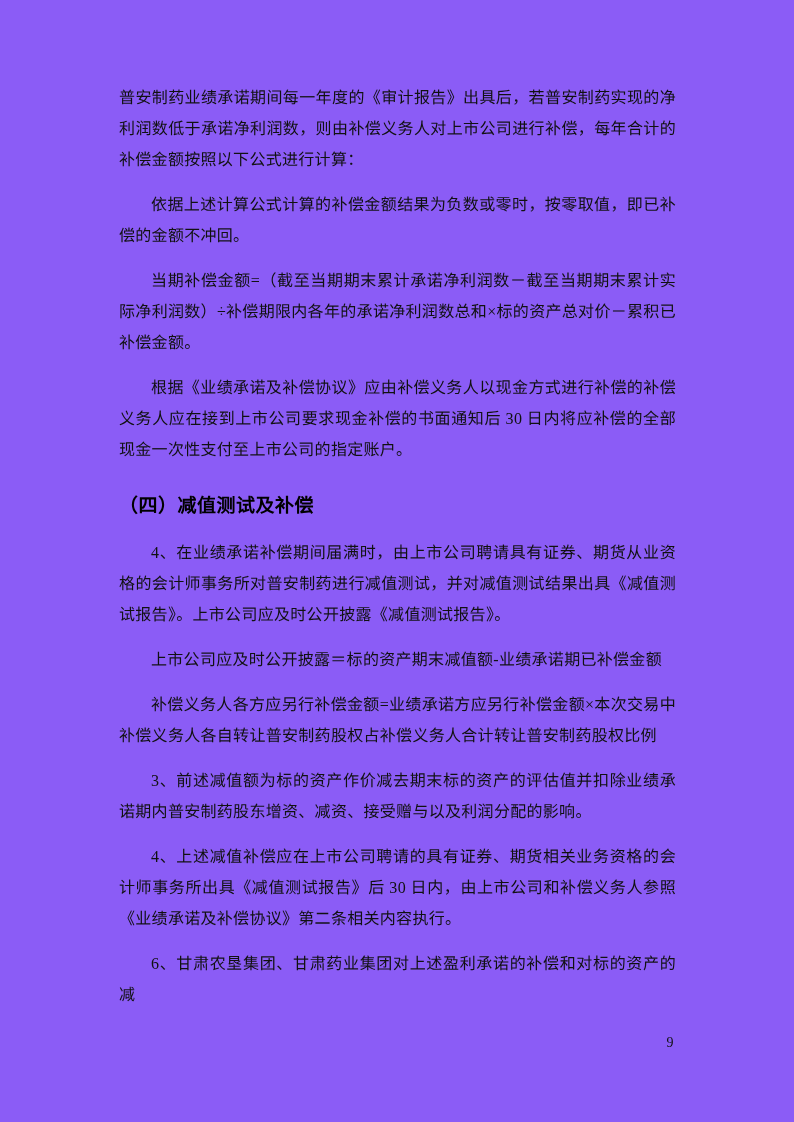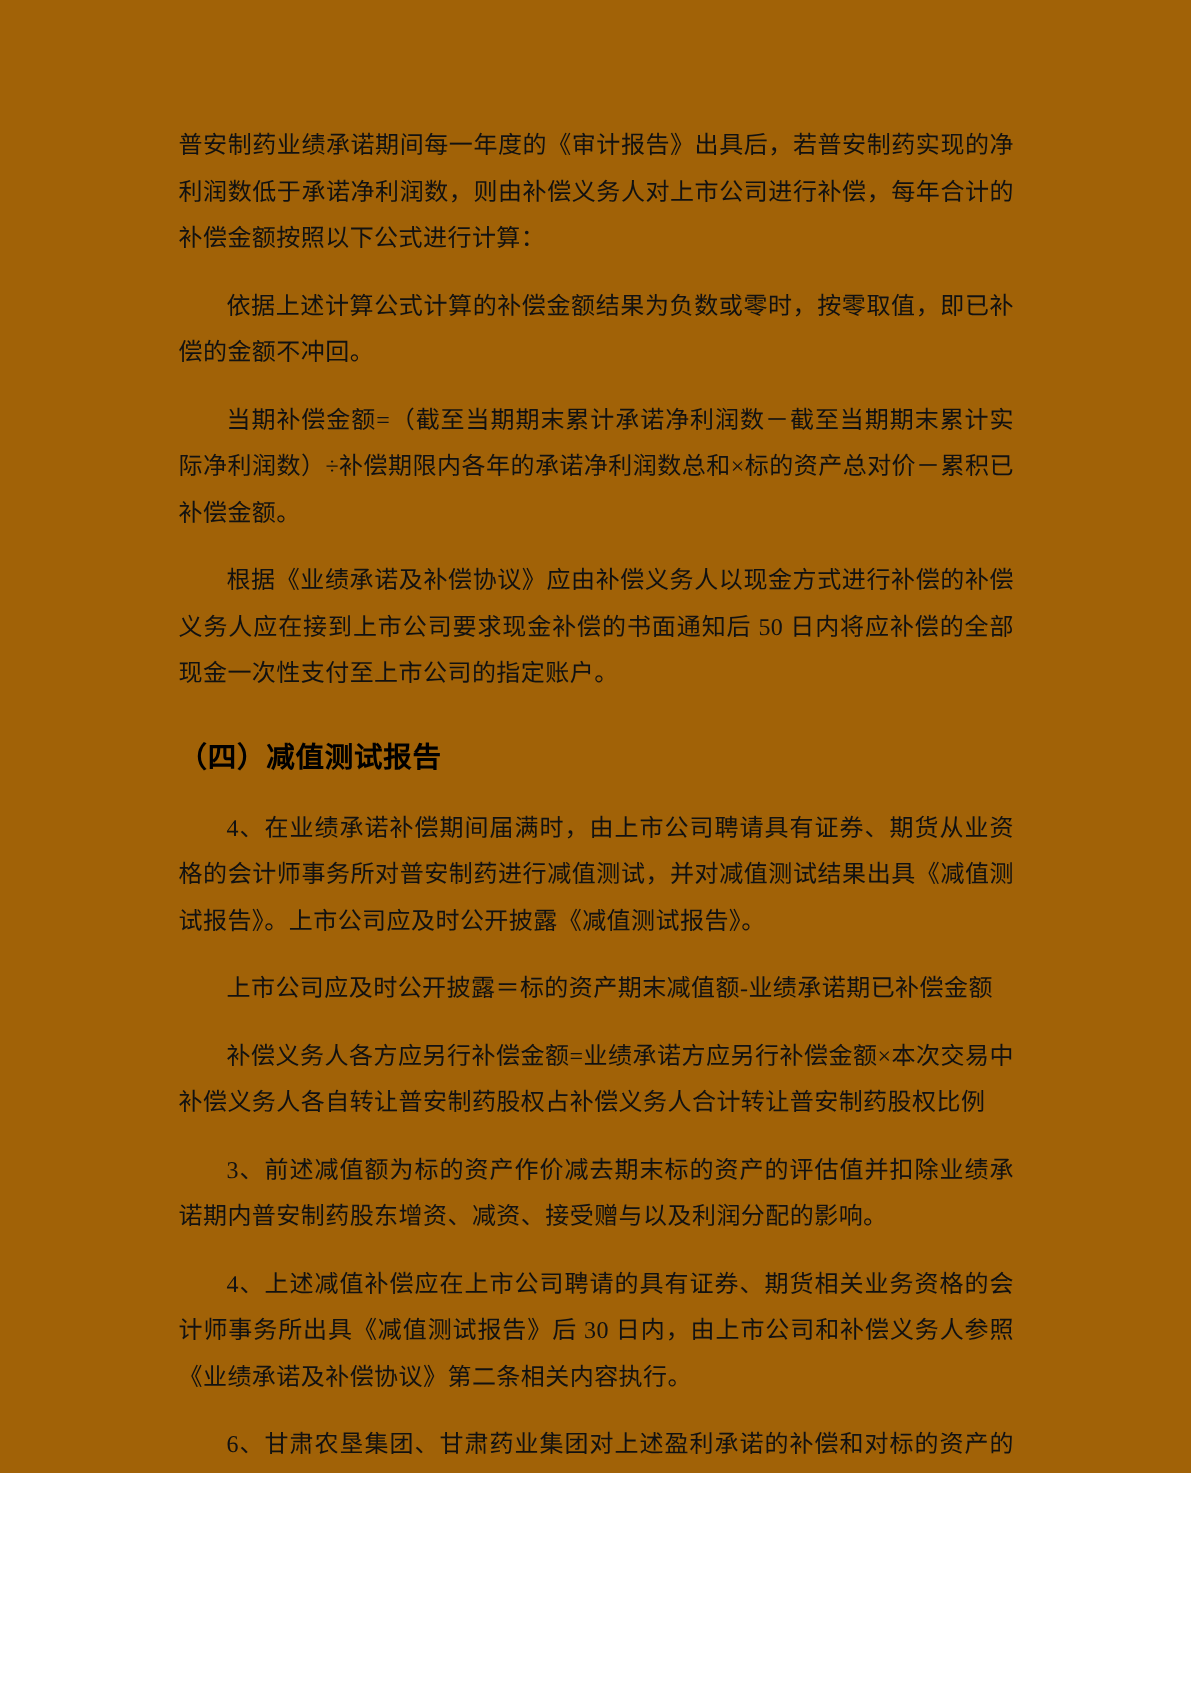--- a/index.html
+++ b/index.html
@@ -3,22 +3,22 @@
 <meta charset="utf-8">
 <style>
   html, body {
     margin: 0;
     padding: 0;
     background: #ffffff;
   }
   .page {
     position: relative;
     width: 794px;
-    height: 982px;
-    background: #a16207;
+    height: 1122px;
+    background: #8b5cf6;
     color: #111111;
     font-family: "Liberation Serif", "DejaVu Serif", serif;
     overflow: hidden;
     box-sizing: border-box;
   }
   .content {
     position: absolute;
     left: 119px;
     top: 82px;
     width: 557px;
@@ -56,22 +56,22 @@
   }
 </style>
 </head>
 <body>
 
 <div class="page">
   <div class="content">
     <p class="para">普安制药业绩承诺期间每一年度的《审计报告》出具后，若普安制药实现的净利润数低于承诺净利润数，则由补偿义务人对上市公司进行补偿，每年合计的补偿金额按照以下公式进行计算：</p>
     <p class="para indent">依据上述计算公式计算的补偿金额结果为负数或零时，按零取值，即已补偿的金额不冲回。</p>
     <p class="para indent">当期补偿金额=（截至当期期末累计承诺净利润数－截至当期期末累计实际净利润数）÷补偿期限内各年的承诺净利润数总和×标的资产总对价－累积已补偿金额。</p>
-    <p class="para indent">根据《业绩承诺及补偿协议》应由补偿义务人以现金方式进行补偿的补偿义务人应在接到上市公司要求现金补偿的书面通知后 50 日内将应补偿的全部现金一次性支付至上市公司的指定账户。</p>
-    <h2 class="heading">（四）减值测试报告</h2>
+    <p class="para indent">根据《业绩承诺及补偿协议》应由补偿义务人以现金方式进行补偿的补偿义务人应在接到上市公司要求现金补偿的书面通知后 30 日内将应补偿的全部现金一次性支付至上市公司的指定账户。</p>
+    <h2 class="heading">（四）减值测试及补偿</h2>
     <p class="para indent">4、在业绩承诺补偿期间届满时，由上市公司聘请具有证券、期货从业资格的会计师事务所对普安制药进行减值测试，并对减值测试结果出具《减值测试报告》。上市公司应及时公开披露《减值测试报告》。</p>
     <p class="para indent">上市公司应及时公开披露＝标的资产期末减值额-业绩承诺期已补偿金额</p>
     <p class="para indent">补偿义务人各方应另行补偿金额=业绩承诺方应另行补偿金额×本次交易中补偿义务人各自转让普安制药股权占补偿义务人合计转让普安制药股权比例</p>
     <p class="para indent">3、前述减值额为标的资产作价减去期末标的资产的评估值并扣除业绩承诺期内普安制药股东增资、减资、接受赠与以及利润分配的影响。</p>
     <p class="para indent">4、上述减值补偿应在上市公司聘请的具有证券、期货相关业务资格的会计师事务所出具《减值测试报告》后 30 日内，由上市公司和补偿义务人参照《业绩承诺及补偿协议》第二条相关内容执行。</p>
     <p class="para indent">6、甘肃农垦集团、甘肃药业集团对上述盈利承诺的补偿和对标的资产的减</p>
   </div>
   <div class="page-number">9</div>
 </div>
 

